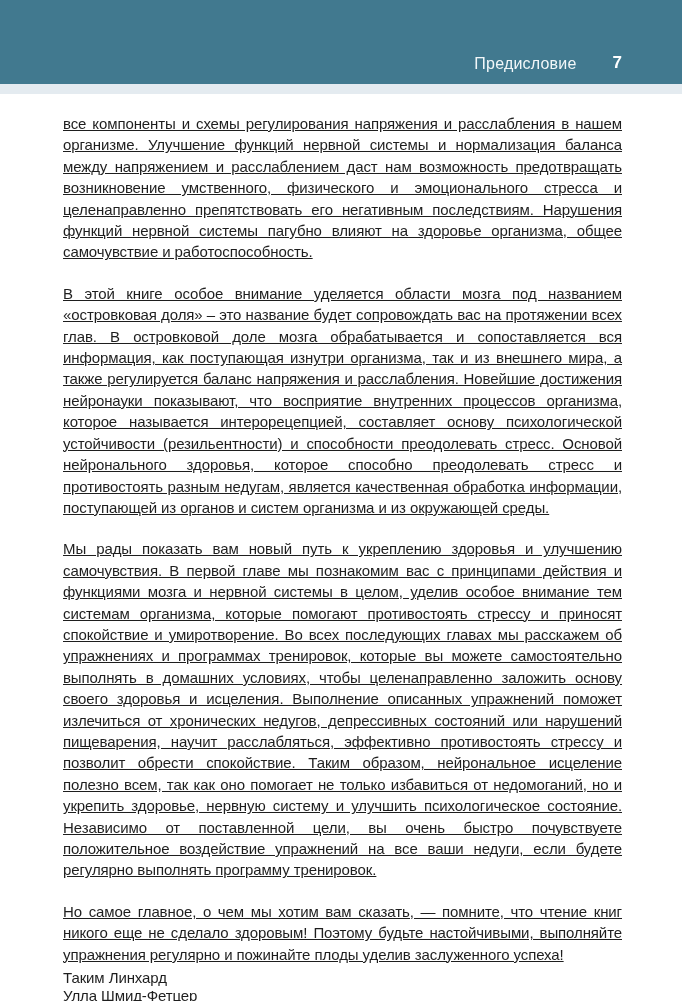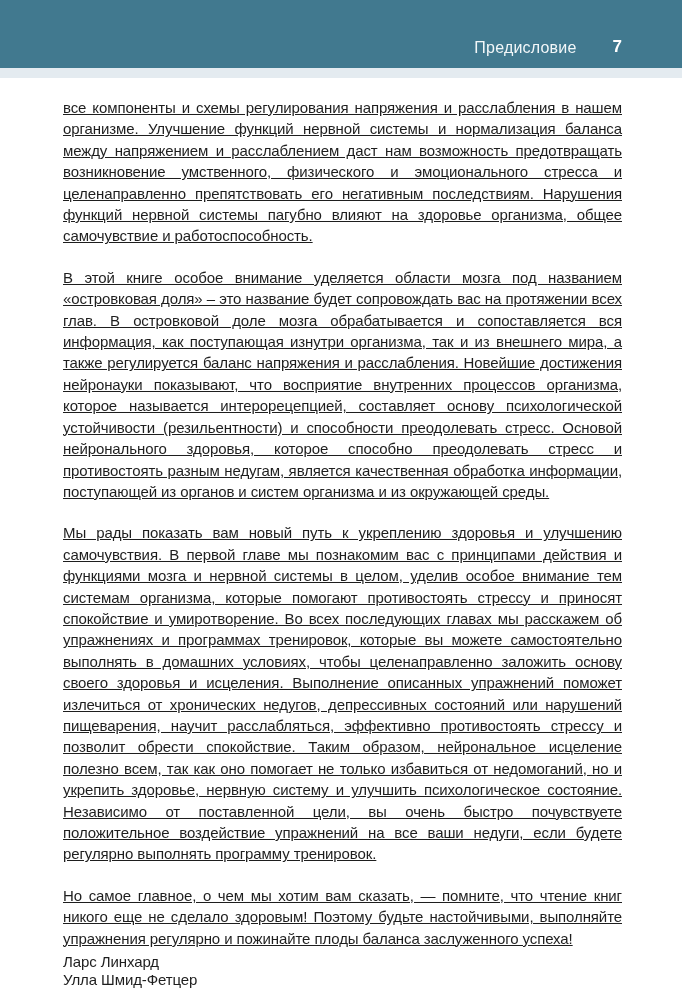--- a/index.html
+++ b/index.html
@@ -13,21 +13,21 @@
     background: var(--page_bg, #ffffff);
     font-family: "Liberation Sans", "DejaVu Sans", sans-serif;
   }
   .page {
     width: 682px;
     height: 1001px;
     position: relative;
     background: var(--page_bg, #ffffff);
   }
   .band {
-    height: 68px;
+    height: 84px;
     background: var(--header_bg, #41798f);
     display: flex;
     justify-content: flex-end;
     align-items: flex-end;
     box-sizing: border-box;
     padding: 0 60px 11px 0;
   }
   .chapter {
     color: var(--header_text, #f2f7f9);
     font-size: 16px;
@@ -78,21 +78,21 @@
     <span class="chapter">Предисловие</span>
     <span class="pagenum">7</span>
   </header>
 
   <div class="strip"></div>
 
   <main class="content">
     <p>все компоненты и схемы регулирования напряжения и расслабления в нашем организме. Улучшение функций нервной системы и нормализация баланса между напряжением и расслаблением даст нам возможность предотвращать возникновение умственного, физического и эмоционального стресса и целенаправленно препятствовать его негативным последствиям. Нарушения функций нервной системы пагубно влияют на здоровье организма, общее самочувствие и работоспособность.</p>
     <p>В этой книге особое внимание уделяется области мозга под названием «островковая доля» – это название будет сопровождать вас на протяжении всех глав. В островковой доле мозга обрабатывается и сопоставляется вся информация, как поступающая изнутри организма, так и из внешнего мира, а также регулируется баланс напряжения и расслабления. Новейшие достижения нейронауки показывают, что восприятие внутренних процессов организма, которое называется интерорецепцией, составляет основу психологической устойчивости (резильентности) и способности преодолевать стресс. Основой нейронального здоровья, которое способно преодолевать стресс и противостоять разным недугам, является качественная обработка информации, поступающей из органов и систем организма и из окружающей среды.</p>
     <p>Мы рады показать вам новый путь к укреплению здоровья и улучшению самочувствия. В первой главе мы познакомим вас с принципами действия и функциями мозга и нервной системы в целом, уделив особое внимание тем системам организма, которые помогают противостоять стрессу и приносят спокойствие и умиротворение. Во всех последующих главах мы расскажем об упражнениях и программах тренировок, которые вы можете самостоятельно выполнять в домашних условиях, чтобы целенаправленно заложить основу своего здоровья и исцеления. Выполнение описанных упражнений поможет излечиться от хронических недугов, депрессивных состояний или нарушений пищеварения, научит расслабляться, эффективно противостоять стрессу и позволит обрести спокойствие. Таким образом, нейрональное исцеление полезно всем, так как оно помогает не только избавиться от недомоганий, но и укрепить здоровье, нервную систему и улучшить психологическое состояние. Независимо от поставленной цели, вы очень быстро почувствуете положительное воздействие упражнений на все ваши недуги, если будете регулярно выполнять программу тренировок.</p>
-    <p>Но самое главное, о чем мы хотим вам сказать, — помните, что чтение книг никого еще не сделало здоровым! Поэтому будьте настойчивыми, выполняйте упражнения регулярно и пожинайте плоды баланса заслуженного успеха!</p>
+    <p>Но самое главное, о чем мы хотим вам сказать, — помните, что чтение книг никого еще не сделало здоровым! Поэтому будьте настойчивыми, выполняйте упражнения регулярно и пожинайте плоды уделив заслуженного успеха!</p>
 
     <div class="authors">
-      <div class="author">Ларс Линхард</div>
+      <div class="author">Таким Линхард</div>
       <div class="author">Улла Шмид-Фетцер</div>
 
     </div>
   </main>
 </div>
 
 </body></html>

